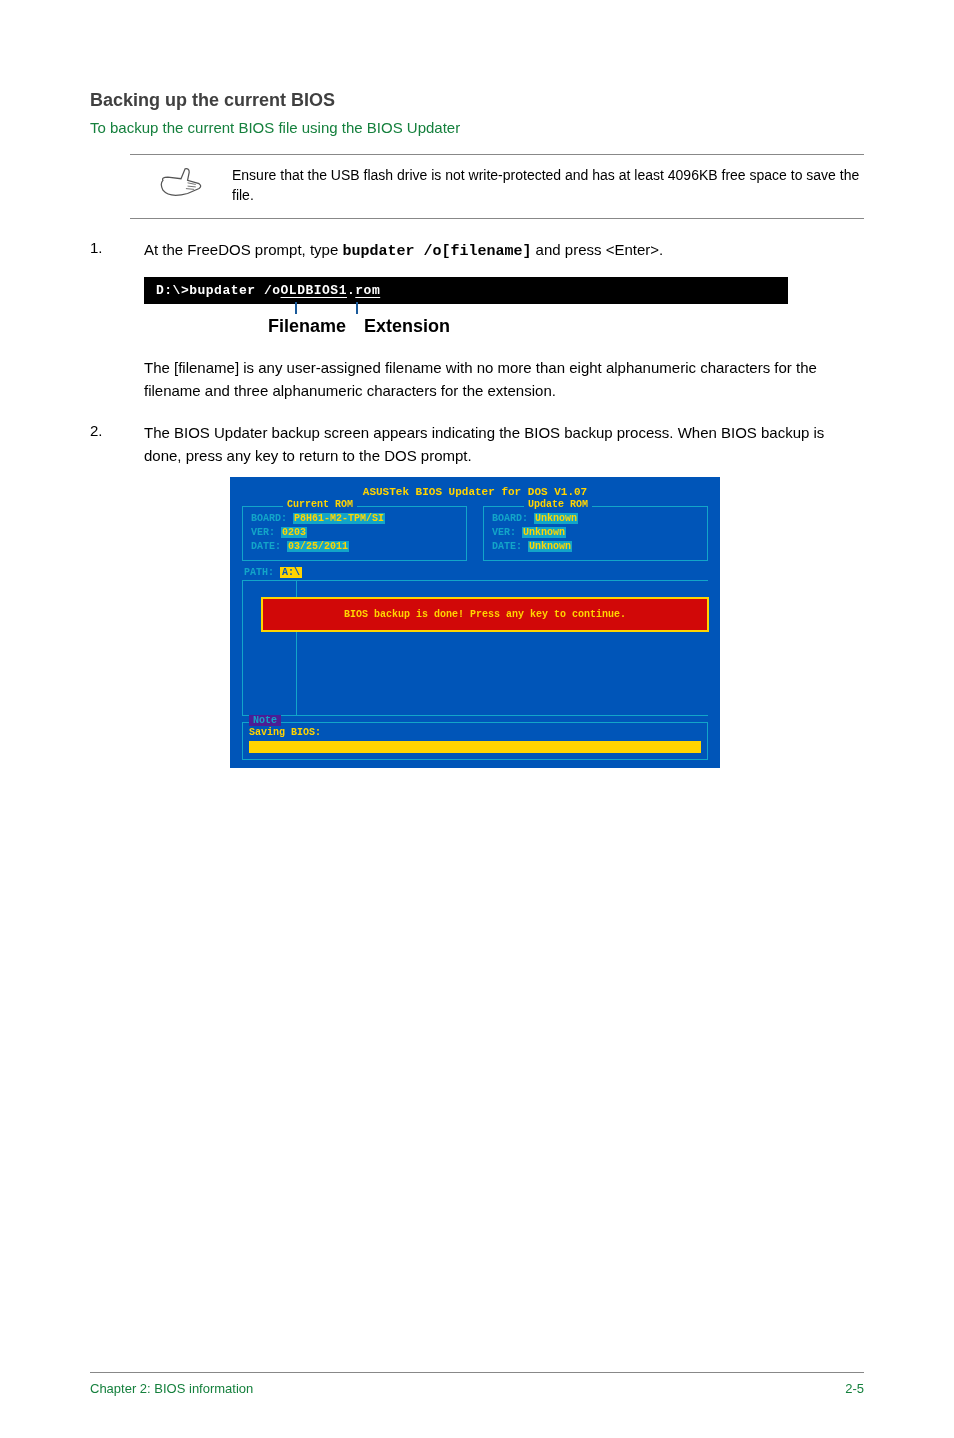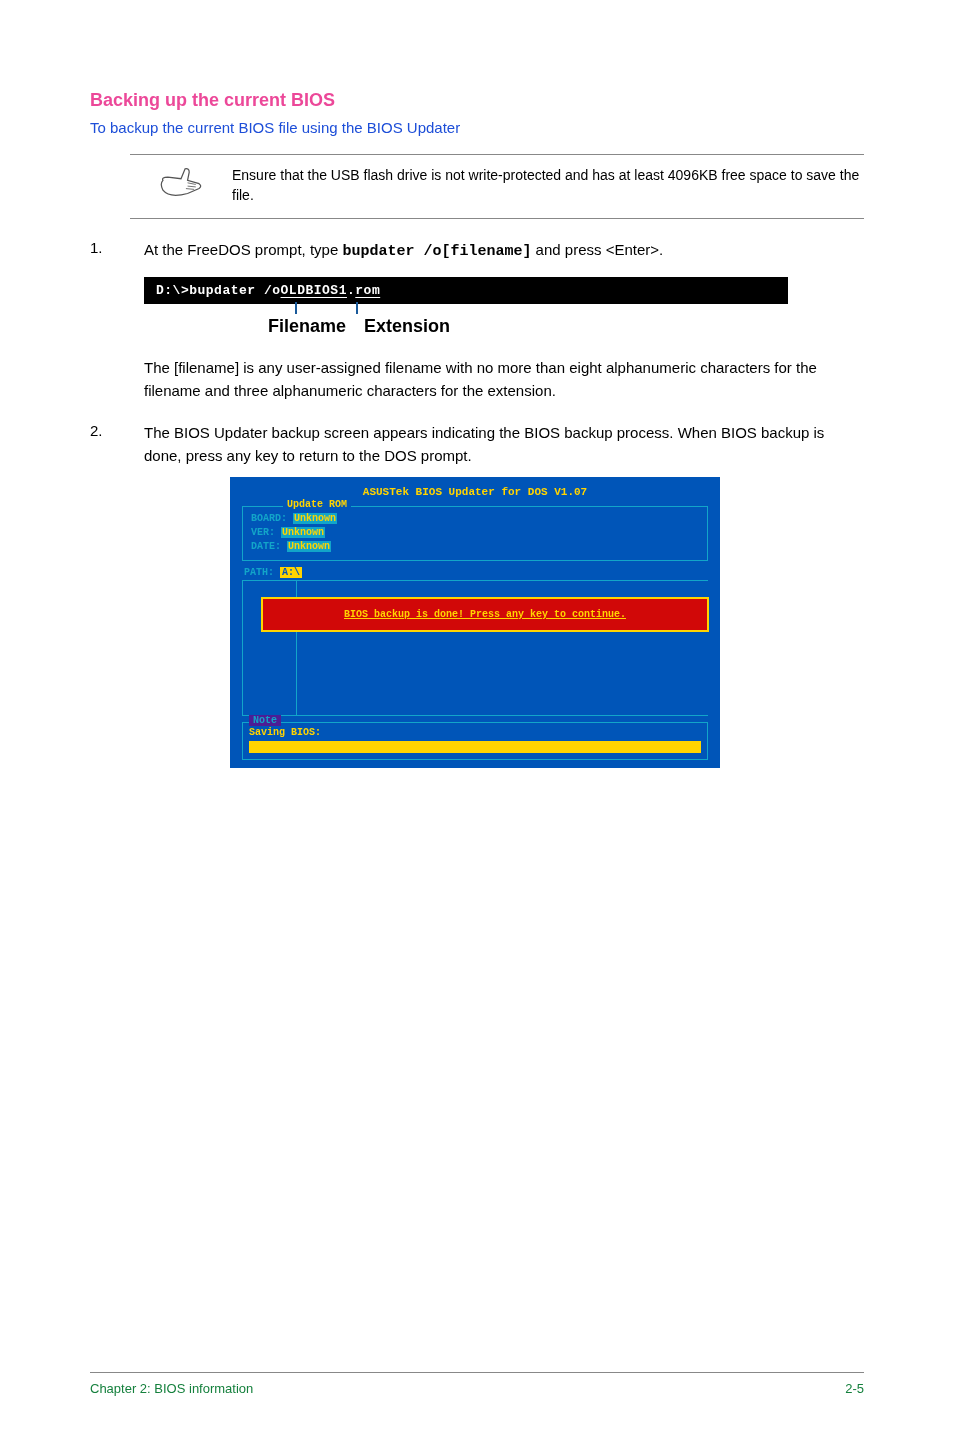--- a/index.html
+++ b/index.html
@@ -7,26 +7,26 @@
       font-family: Arial, Helvetica, sans-serif;
       width: 954px;
       height: 1438px;
       background: #ffffff;
       padding: 90px 90px 40px 90px;
       position: relative;
     }
     .heading {
       font-size: 18px;
       font-weight: bold;
-      color: #ec4899;
+      color: #404040;
       margin-bottom: 8px;
     }
     .subheading {
       font-size: 15px;
-      color: #1d4ed8;
+      color: #15803d;
       margin-bottom: 18px;
     }
     .note-block {
       display: flex;
       align-items: flex-start;
       gap: 28px;
       border-top: 1px solid #888;
       border-bottom: 1px solid #888;
       padding: 10px 0 12px 28px;
       margin-bottom: 20px;
@@ -165,21 +165,20 @@
       position: absolute;
       top: 16px;
       left: 18px;
       right: -1px;
       background: #d10808;
       border: 2px solid #ffd400;
       color: #ffd400;
       padding: 10px 8px;
       font-size: 10px;
       text-align: center;
-      text-decoration: underline;
     }
     .note-region {
       border: 1px solid #12a5c9;
       margin: 6px 8px 4px 8px;
       padding: 4px 6px 2px 6px;
       position: relative;
     }
     .note-region .legend {
       position: absolute;
       top: -8px;
@@ -247,20 +246,26 @@
 
 <div class="numbered-item">
   <div class="num-label">2.</div>
   <div class="item-body">The BIOS Updater backup screen appears indicating the BIOS backup process. When BIOS backup is done, press any key to return to the DOS prompt.</div>
 </div>
 
 <div class="bios-screen">
   <div class="bios-title">ASUSTek BIOS Updater for DOS V1.07</div>
   <div class="rom-row">
     <div class="rom-box">
+      <span class="legend">Current ROM</span>
+      <div class="rom-line"><span>BOARD:</span> <span class="rom-val-y-hl">P8H61-M2-TPM/SI</span></div>
+      <div class="rom-line"><span>VER:</span> <span class="rom-val-y-hl">0203</span></div>
+      <div class="rom-line"><span>DATE:</span> <span class="rom-val-y-hl">03/25/2011</span></div>
+    </div>
+    <div class="rom-box">
       <span class="legend">Update ROM</span>
       <div class="rom-line"><span>BOARD:</span> <span class="rom-val-y-hl">Unknown</span></div>
       <div class="rom-line"><span>VER:</span> <span class="rom-val-y-hl">Unknown</span></div>
       <div class="rom-line"><span>DATE:</span> <span class="rom-val-y-hl">Unknown</span></div>
     </div>
   </div>
   <div class="bios-path">
     <span>PATH:</span> <span class="path-hl">A:\</span>
   </div>
   <div class="filelist-box">

